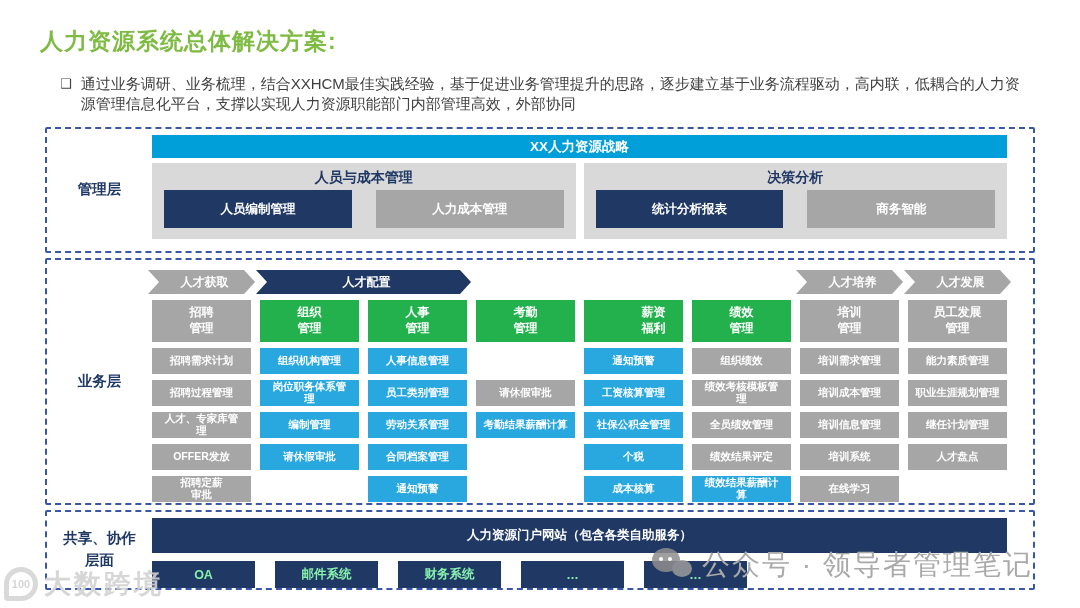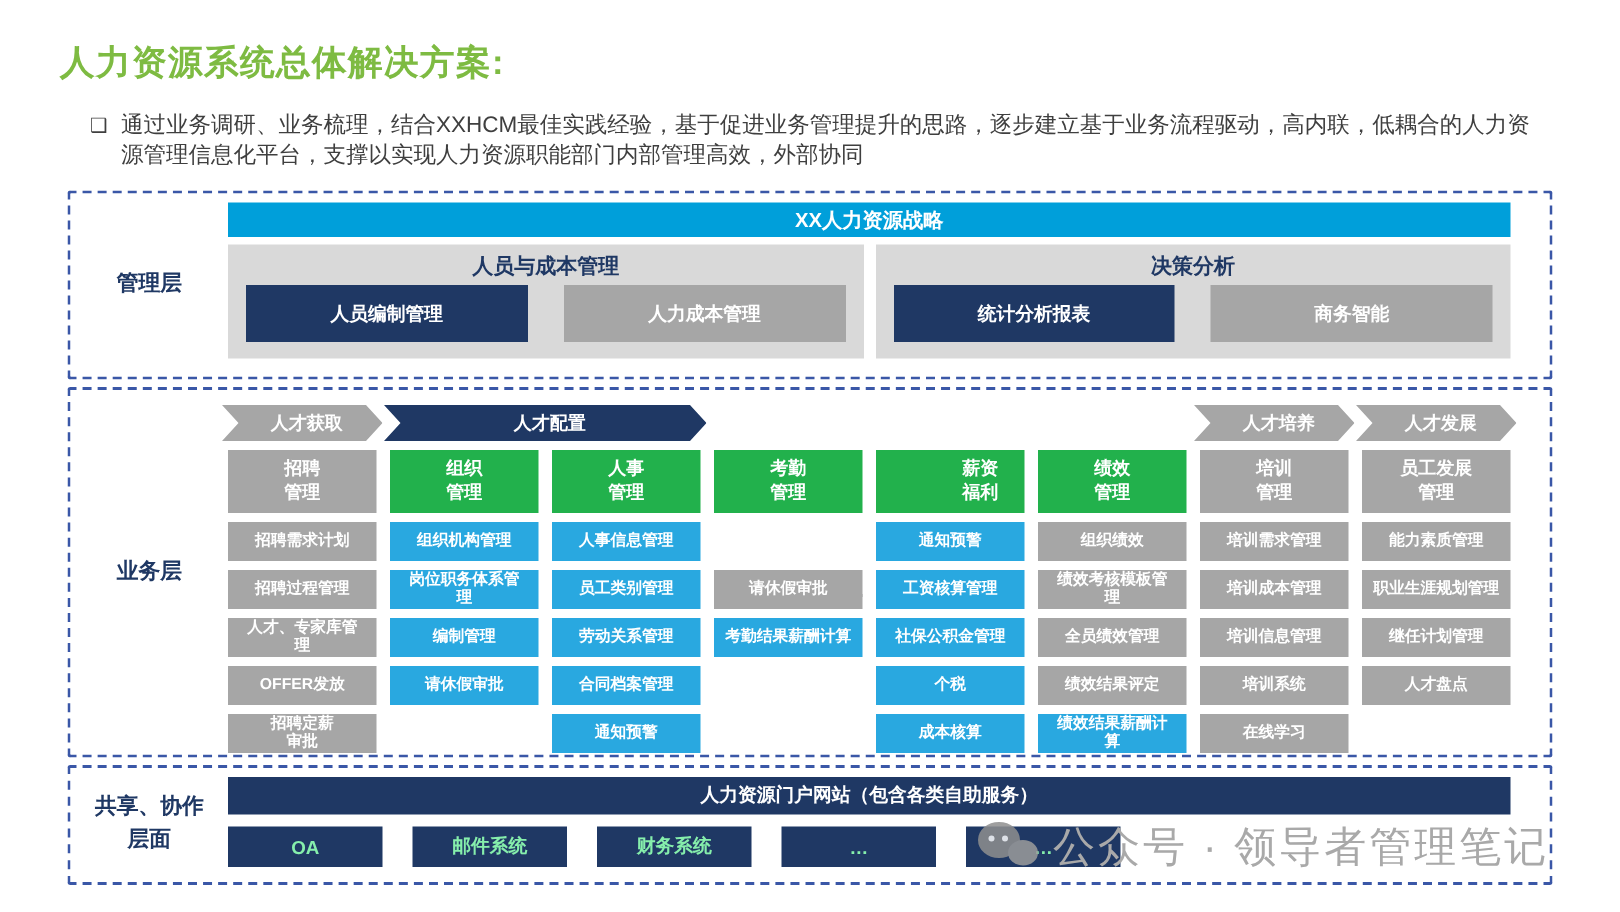--- a/index.html
+++ b/index.html
@@ -43,21 +43,21 @@
                 text-align:center; white-space:pre-line; line-height:1.3; }
   .col-header.green { background:#22B14C; }
   .col-header.gray  { background:#A6A6A6; }
   .cell { color:#fff; font-weight:bold; font-size:10.5px; display:flex; align-items:center; justify-content:center;
           text-align:center; white-space:pre-line; line-height:1.12; padding:1px 2px; }
   .cell.blue { background:#29A8E0; }
   .cell.gray { background:#A6A6A6; }
 
   
   .shared { top:510px; height:80px; }
-  .portal-bar { height:25px; margin-top:6px; background:#1F3864; color:#fff; font-weight:bold; font-size:12.5px;
+  .portal-bar { height:35px; margin-top:6px; background:#1F3864; color:#fff; font-weight:bold; font-size:12.5px;
                 display:flex; align-items:center; justify-content:center;text-align:right; }
   .systems { display:flex; gap:20px; margin-top:8px; }
   .sys-chip { width:103px; height:27px; background:#1F3864; color:#86efac; font-weight:bold; font-size:12.5px;
               display:flex; align-items:center; justify-content:center; }
 
   .page-number { position:absolute; left:0; right:0; bottom:1px; text-align:center; font-size:11px; color:#595959; }
 
   
   .wm-left { position:absolute; left:4px; bottom:6px; display:flex; align-items:center; gap:6px;
              color:rgba(210,210,210,0.9); pointer-events:none; }
@@ -187,20 +187,24 @@
           <div class="sys-chip">OA</div>
           <div class="sys-chip">邮件系统</div>
           <div class="sys-chip">财务系统</div>
           <div class="sys-chip">…</div>
           <div class="sys-chip">…</div>
         </div>
     </div>
   </section>
 
 
+  <div class="wm-left">
+    <span class="logo-ring">100</span>
+    <span class="wm-text">大数跨境</span>
+  </div>
   <div class="wm-right">
     <span class="wechat-badge">
       <span class="b1"></span>
         <span class="b2"></span>
         <span class="d1"></span>
         <span class="d2"></span>
     </span>
     <span class="wm-text">公众号 · 领导者管理笔记</span>
   </div>
 

